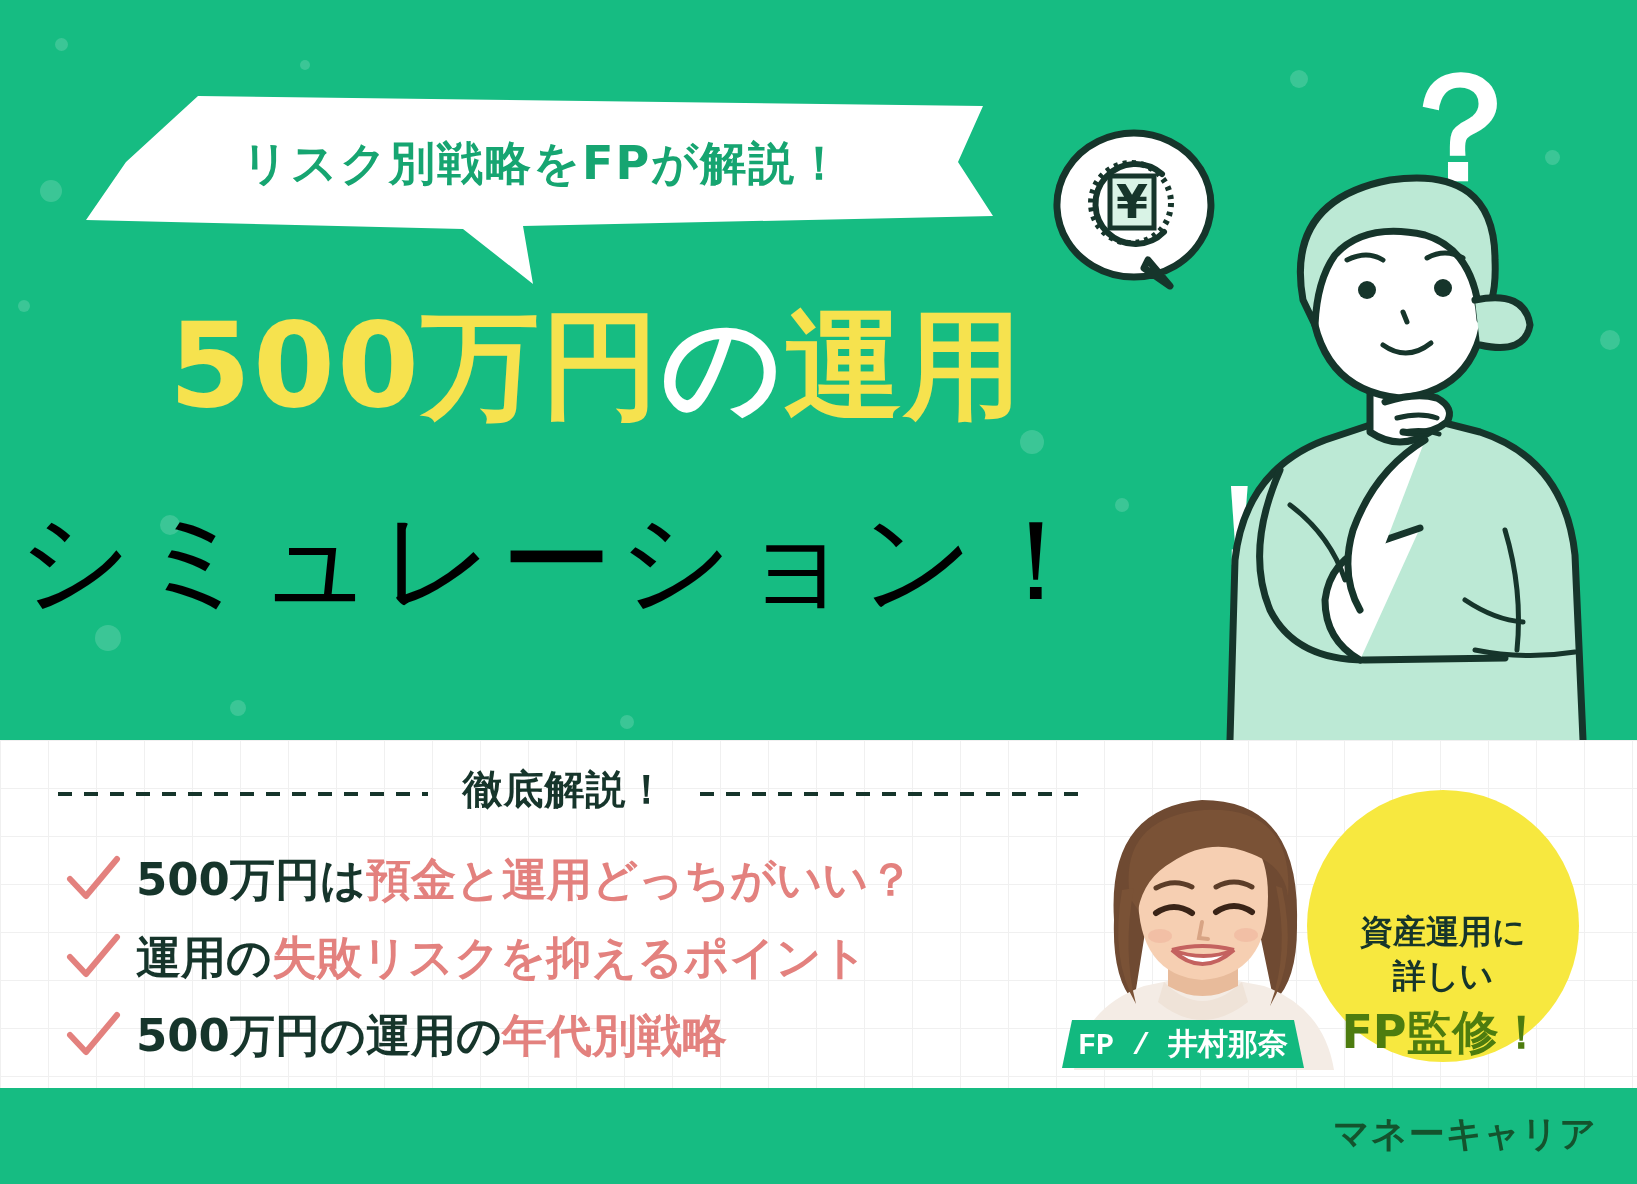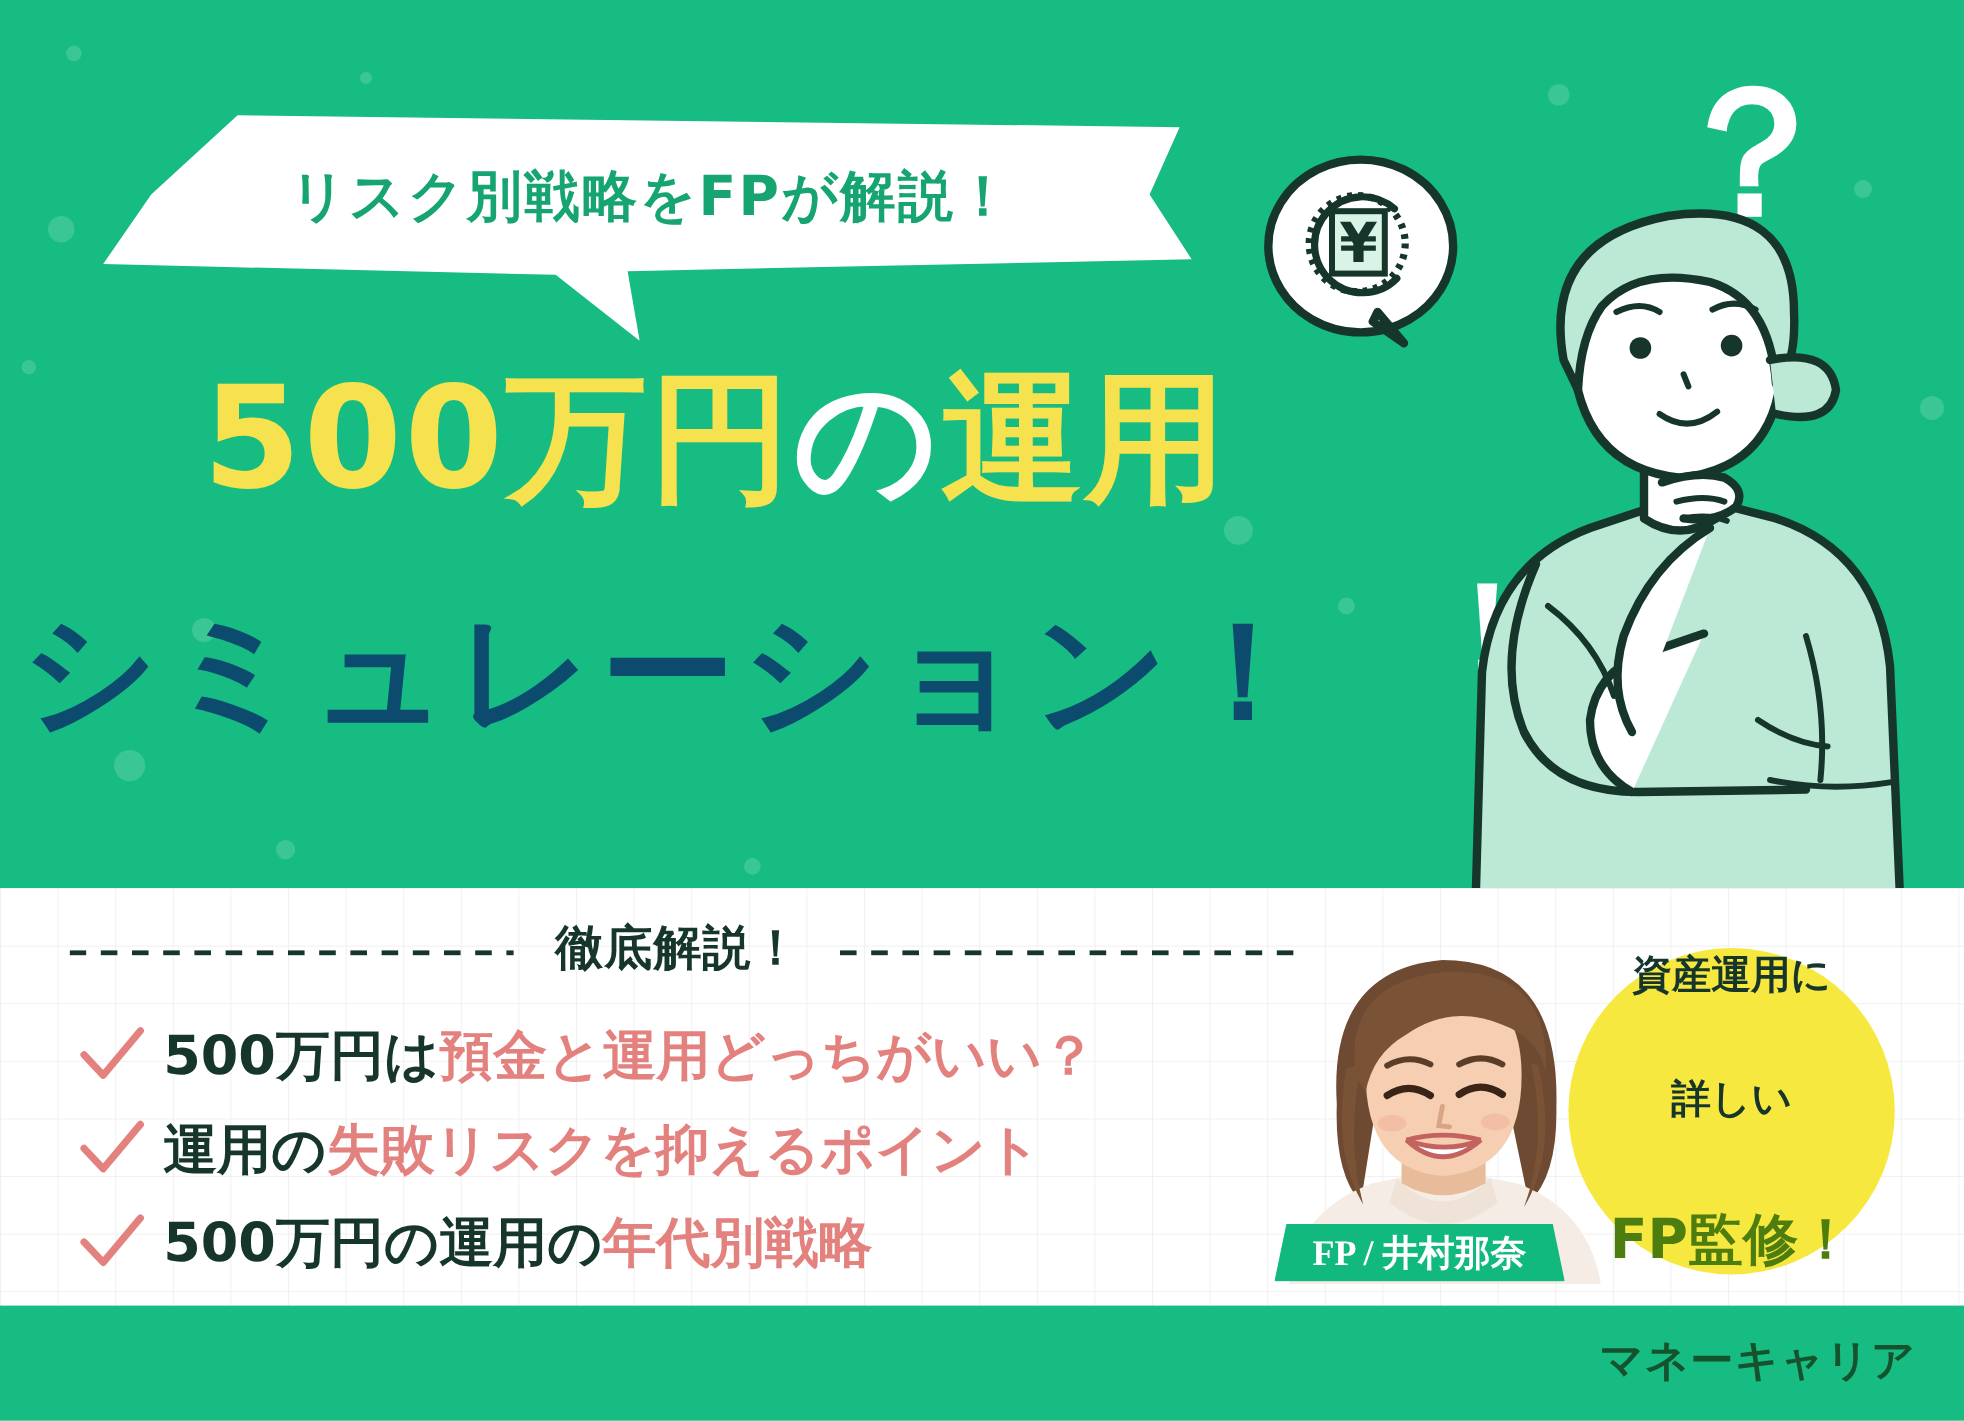--- a/index.html
+++ b/index.html
@@ -32,22 +32,22 @@
   .title1{
     position:absolute;left:24px;top:300px;width:1000px;height:130px;
     font-size:118px;font-weight:bold;line-height:130px;letter-spacing:2px;
     color:#f6e24e;white-space:nowrap;
     font-family:"DejaVu Sans","Liberation Sans",sans-serif;
     text-align:right;
   }
   .title1 .w{color:#ffffff;}
   .title2{
     position:absolute;left:18px;top:495px;width:1250px;height:130px;
-    font-size:112px;font-weight:bold;line-height:130px;letter-spacing:6px;
-    color:#0c4a6e;white-space:nowrap;
+    font-size:112px;font-weight:normal;line-height:130px;letter-spacing:6px;
+    color:#000000;white-space:nowrap;
     font-family:"DejaVu Sans","Liberation Sans",sans-serif;
   }
 
   
   .coin-bubble{position:absolute;left:1052px;top:128px;width:165px;height:180px;}
   
   .qmark{position:absolute;left:1385px;top:55px;width:110px;height:145px;
     color:#ffffff;font-size:150px;font-weight:bold;line-height:145px;
     font-family:"DejaVu Sans","Liberation Sans",sans-serif;}
   
@@ -89,33 +89,33 @@
   }
   .btext .hl{color:#e3817e;}
 
   
   .photo{
     position:absolute;left:1052px;top:770px;width:300px;height:300px;overflow:hidden;
   }
   .badge{
     position:absolute;left:1307px;top:790px;width:272px;height:272px;border-radius:50%;
     background:#f7e83f;display:flex;flex-direction:column;align-items:center;
-    justify-content:space-between;text-align:center;
+    justify-content:flex-end;text-align:center;
   }
   .badge .l1,.badge .l2{font-size:33px;font-weight:bold;color:#16352b;line-height:44px;
     font-family:"DejaVu Sans","Liberation Sans",sans-serif;}
   .badge .l3{font-size:46px;font-weight:bold;color:#4d7c0f;line-height:60px;margin-top:4px;
     font-family:"DejaVu Sans","Liberation Sans",sans-serif;}
 
   .fpname{
     position:absolute;left:1062px;top:1020px;width:242px;height:48px;
     background:#12b97f;color:#ffffff;font-size:30px;font-weight:bold;
     display:flex;align-items:center;justify-content:center;
     clip-path:polygon(10px 0,232px 0,242px 48px,0 48px);
-    font-family:Liberation Serif, serif;
+    font-family:Liberation Mono, monospace;
   }
 
   .footerbar{
     position:absolute;left:0;top:1088px;width:1637px;height:96px;background:#16bc82;
   }
   .brand{
     position:absolute;right:40px;top:22px;
     font-size:36px;font-weight:bold;color:#14532d;letter-spacing:1px;
     font-family:"DejaVu Sans","Liberation Sans",sans-serif;
   }

